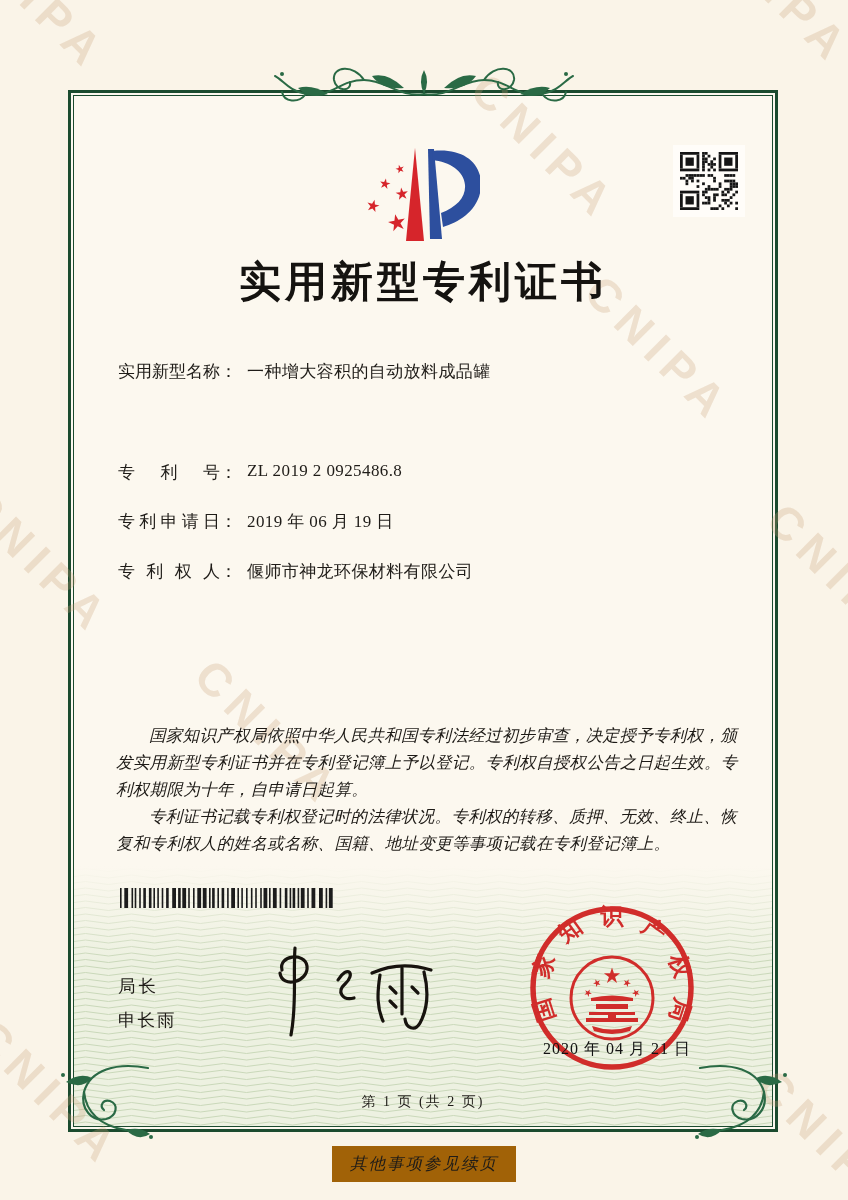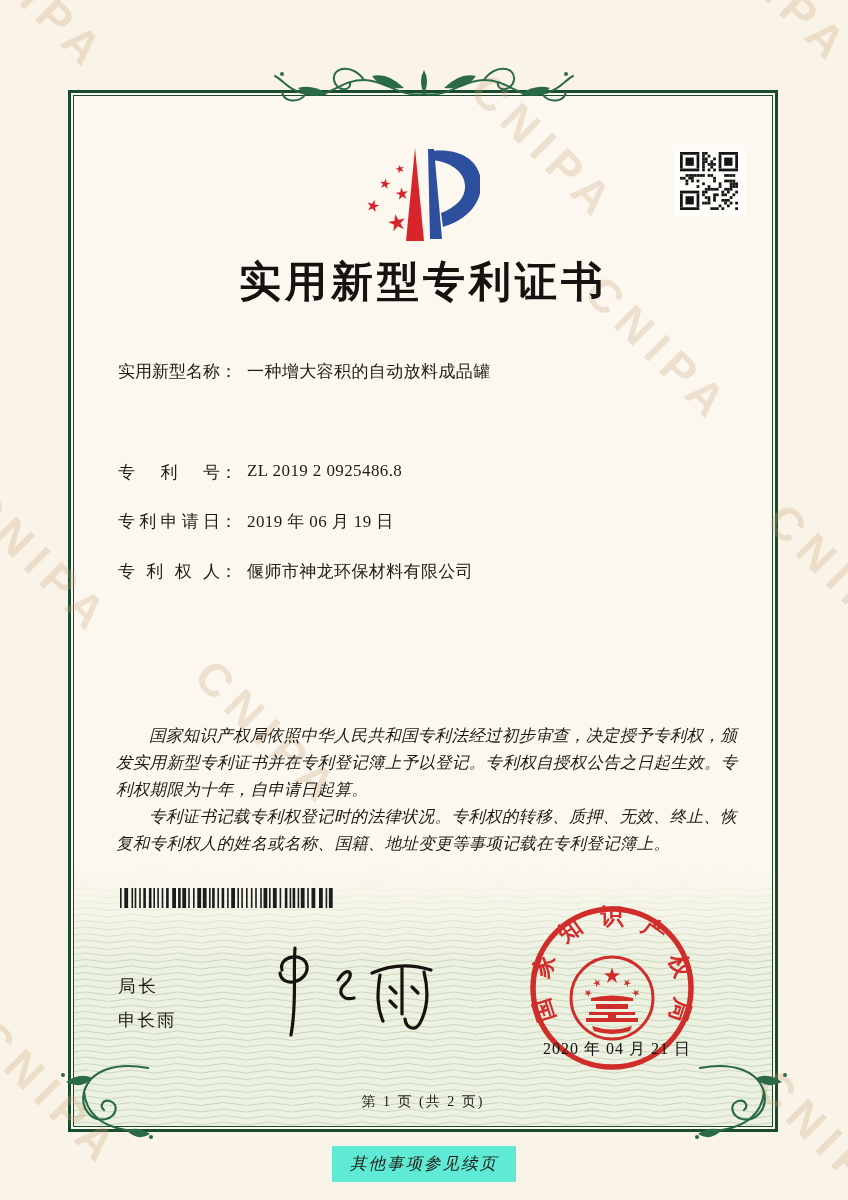--- a/index.html
+++ b/index.html
@@ -36,21 +36,21 @@
          font-style:italic;letter-spacing:0.3px;color:#1d1a16;margin-top:28px;}
   .paras p{margin:0;text-indent:2em;}
   .barcode{position:absolute;left:120px;top:888px;}
   .director-label{position:absolute;left:118px;top:974px;font-size:17.5px;letter-spacing:3px;}
   .director-name{position:absolute;left:118px;top:1008px;font-size:17.5px;letter-spacing:2px;}
   .signature{position:absolute;left:252px;top:942px;}
   .seal{position:absolute;left:527px;top:903px;opacity:0.92;}
   .sealdate{position:absolute;left:522px;top:1039px;width:190px;text-align:center;
             font-size:16px;letter-spacing:1px;color:#121212;}
   .pageinfo{position:absolute;left:68px;top:1093px;width:710px;text-align:center;font-size:14px;letter-spacing:2px;}
-  .footnote{position:absolute;left:50%;transform:translateX(-50%);top:1146px;background:#5eead4;
+  .footnote{position:absolute;left:50%;transform:translateX(-50%);top:1146px;background:#a16207;
             padding:7px 18px;font-size:16.5px;font-style:italic;letter-spacing:2px;white-space:nowrap;}
 </style>
 </head>
 <body>
 
 <div class="stage">
 
   <div class="frame">
     <div class="frame-inner"></div>
   </div>

